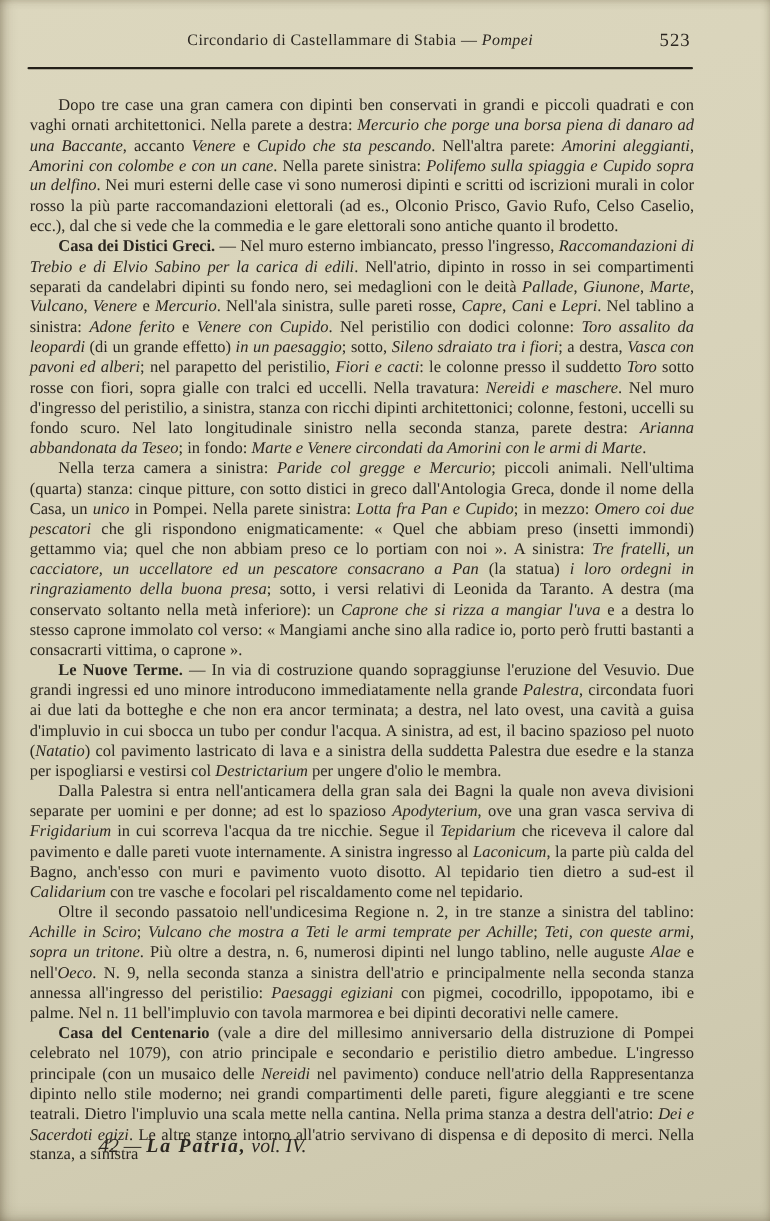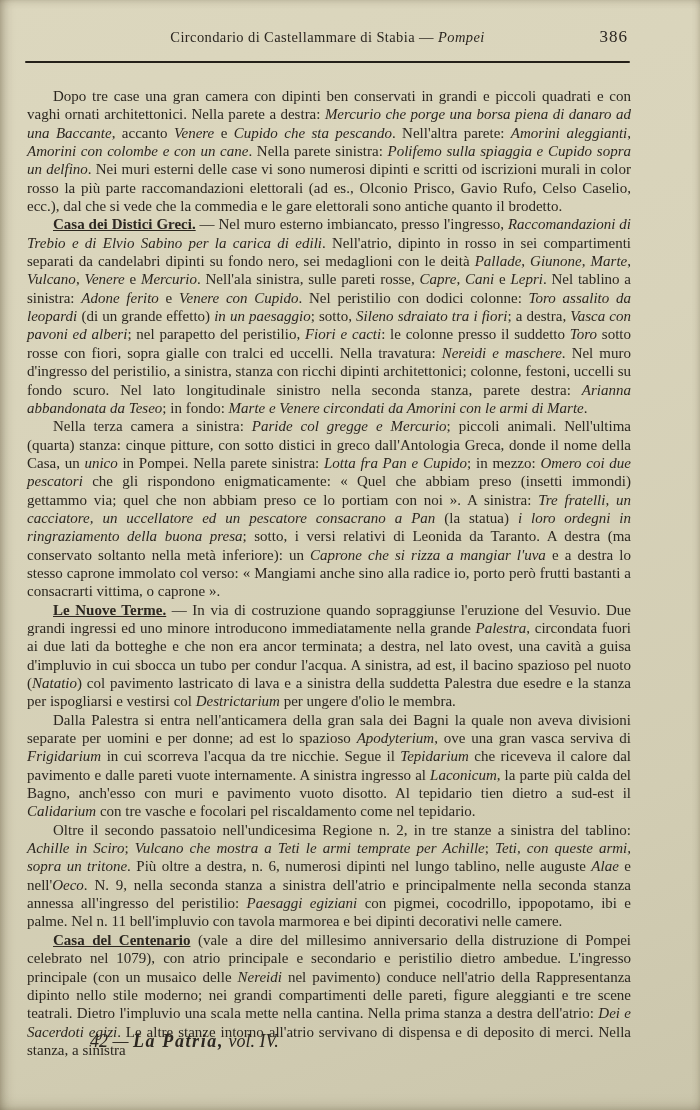--- a/index.html
+++ b/index.html
@@ -58,21 +58,21 @@
     text-align: justify;
     text-justify: inter-word;
     color: #2c2720;
   }
   p.para {
     margin: 0;
     padding: 0;
     text-indent: 26px;
   }
   .it { font-style: italic; }
-  .bd { font-weight: bold; text-decoration: underline; }
+  .bd { font-weight: bold; }
   .page-footer {
     position: absolute;
     top: 1031px; left: 90px;
     font-size: 18px;
     color: #2c2720;
     white-space: nowrap;
     font-style: italic;
   }
   .page-footer .brand {
     font-weight: bold;
@@ -81,21 +81,21 @@
 </style>
 </head>
 <body>
 
 <div class="page">
 
   <div class="running-header">
     <div class="running-title">
       <span>Circondario di Castellammare di Stabia — </span><span class="it">Pompei</span>
     </div>
-    <div class="page-number">386</div>
+    <div class="page-number">523</div>
   </div>
 
   <div class="header-rule"></div>
 
   <div class="page-body">
       <p class="para"><span>Dopo tre case una gran camera con dipinti ben conservati in grandi e piccoli quadrati e con vaghi ornati architettonici. Nella parete a destra: </span><span class="it">Mercurio che porge una borsa piena di danaro ad una Baccante</span><span>, accanto </span><span class="it">Venere</span><span> e </span><span class="it">Cupido che sta pescando</span><span>. Nell'altra parete: </span><span class="it">Amorini aleggianti</span><span>, </span><span class="it">Amorini con colombe e con un cane</span><span>. Nella parete sinistra: </span><span class="it">Polifemo sulla spiaggia e Cupido sopra un delfino</span><span>. Nei muri esterni delle case vi sono numerosi dipinti e scritti od iscrizioni murali in color rosso la più parte raccomandazioni elettorali (ad es., Olconio Prisco, Gavio Rufo, Celso Caselio, ecc.), dal che si vede che la commedia e le gare elettorali sono antiche quanto il brodetto.</span></p>
       <p class="para"><span class="bd">Casa dei Distici Greci.</span><span> — Nel muro esterno imbiancato, presso l'ingresso, </span><span class="it">Raccomandazioni di Trebio e di Elvio Sabino per la carica di edili</span><span>. Nell'atrio, dipinto in rosso in sei compartimenti separati da candelabri dipinti su fondo nero, sei medaglioni con le deità </span><span class="it">Pallade</span><span>, </span><span class="it">Giunone</span><span>, </span><span class="it">Marte</span><span>, </span><span class="it">Vulcano</span><span>, </span><span class="it">Venere</span><span> e </span><span class="it">Mercurio</span><span>. Nell'ala sinistra, sulle pareti rosse, </span><span class="it">Capre</span><span>, </span><span class="it">Cani</span><span> e </span><span class="it">Lepri</span><span>. Nel tablino a sinistra: </span><span class="it">Adone ferito</span><span> e </span><span class="it">Venere con Cupido</span><span>. Nel peristilio con dodici colonne: </span><span class="it">Toro assalito da leopardi</span><span> (di un grande effetto) </span><span class="it">in un paesaggio</span><span>; sotto, </span><span class="it">Sileno sdraiato tra i fiori</span><span>; a destra, </span><span class="it">Vasca con pavoni ed alberi</span><span>; nel parapetto del peristilio, </span><span class="it">Fiori e cacti</span><span>: le colonne presso il suddetto </span><span class="it">Toro</span><span> sotto rosse con fiori, sopra gialle con tralci ed uccelli. Nella travatura: </span><span class="it">Nereidi e maschere</span><span>. Nel muro d'ingresso del peristilio, a sinistra, stanza con ricchi dipinti architettonici; colonne, festoni, uccelli su fondo scuro. Nel lato longitudinale sinistro nella seconda stanza, parete destra: </span><span class="it">Arianna abbandonata da Teseo</span><span>; in fondo: </span><span class="it">Marte e Venere circondati da Amorini con le armi di Marte</span><span>.</span></p>
       <p class="para"><span>Nella terza camera a sinistra: </span><span class="it">Paride col gregge e Mercurio</span><span>; piccoli animali. Nell'ultima (quarta) stanza: cinque pitture, con sotto distici in greco dall'Antologia Greca, donde il nome della Casa, un </span><span class="it">unico</span><span> in Pompei. Nella parete sinistra: </span><span class="it">Lotta fra Pan e Cupido</span><span>; in mezzo: </span><span class="it">Omero coi due pescatori</span><span> che gli rispondono enigmaticamente: « Quel che abbiam preso (insetti immondi) gettammo via; quel che non abbiam preso ce lo portiam con noi ». A sinistra: </span><span class="it">Tre fratelli, un cacciatore, un uccellatore ed un pescatore consacrano a Pan</span><span> (la statua) </span><span class="it">i loro ordegni in ringraziamento della buona presa</span><span>; sotto, i versi relativi di Leonida da Taranto. A destra (ma conservato soltanto nella metà inferiore): un </span><span class="it">Caprone che si rizza a mangiar l'uva</span><span> e a destra lo stesso caprone immolato col verso: « Mangiami anche sino alla radice io, porto però frutti bastanti a consacrarti vittima, o caprone ».</span></p>
       <p class="para"><span class="bd">Le Nuove Terme.</span><span> — In via di costruzione quando sopraggiunse l'eruzione del Vesuvio. Due grandi ingressi ed uno minore introducono immediatamente nella grande </span><span class="it">Palestra</span><span>, circondata fuori ai due lati da botteghe e che non era ancor terminata; a destra, nel lato ovest, una cavità a guisa d'impluvio in cui sbocca un tubo per condur l'acqua. A sinistra, ad est, il bacino spazioso pel nuoto (</span><span class="it">Natatio</span><span>) col pavimento lastricato di lava e a sinistra della suddetta Palestra due esedre e la stanza per ispogliarsi e vestirsi col </span><span class="it">Destrictarium</span><span> per ungere d'olio le membra.</span></p>
       <p class="para"><span>Dalla Palestra si entra nell'anticamera della gran sala dei Bagni la quale non aveva divisioni separate per uomini e per donne; ad est lo spazioso </span><span class="it">Apodyterium</span><span>, ove una gran vasca serviva di </span><span class="it">Frigidarium</span><span> in cui scorreva l'acqua da tre nicchie. Segue il </span><span class="it">Tepidarium</span><span> che riceveva il calore dal pavimento e dalle pareti vuote internamente. A sinistra ingresso al </span><span class="it">Laconicum</span><span>, la parte più calda del Bagno, anch'esso con muri e pavimento vuoto disotto. Al tepidario tien dietro a sud-est il </span><span class="it">Calidarium</span><span> con tre vasche e focolari pel riscaldamento come nel tepidario.</span></p>

